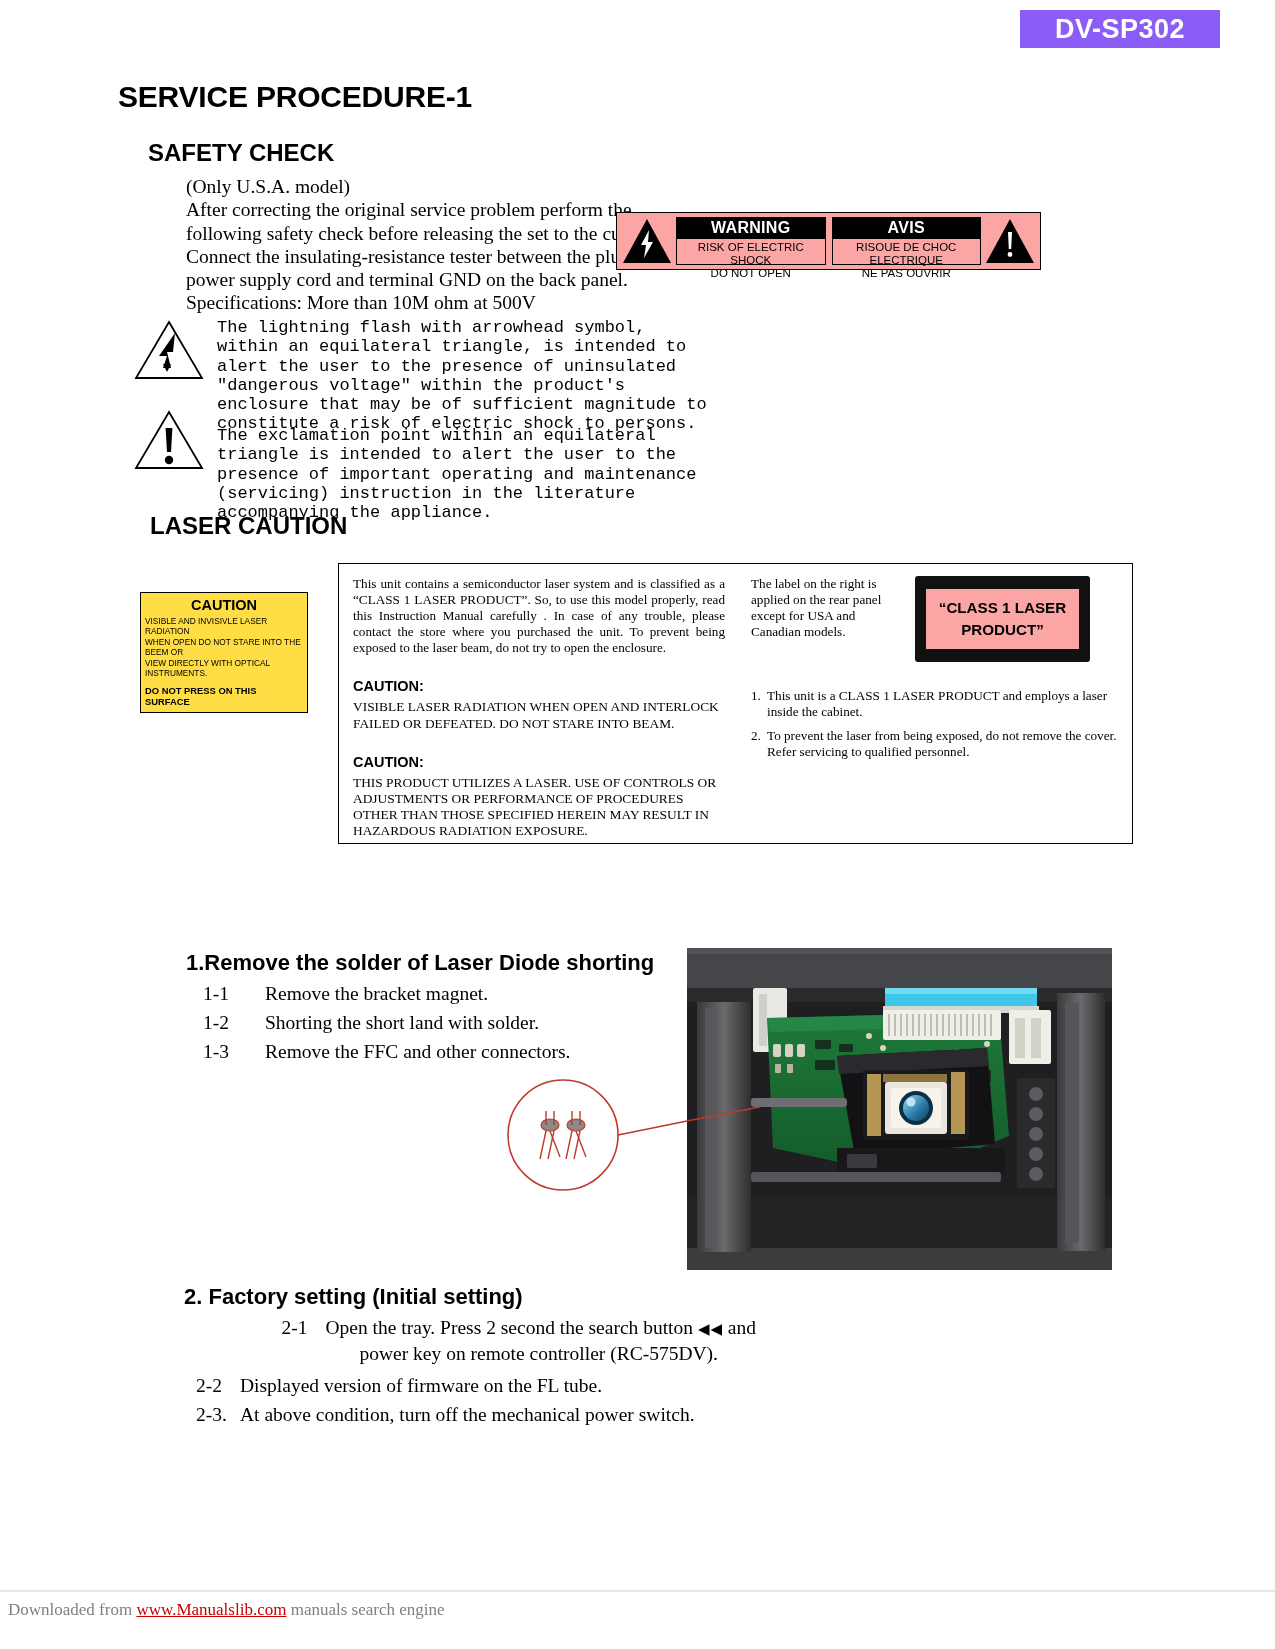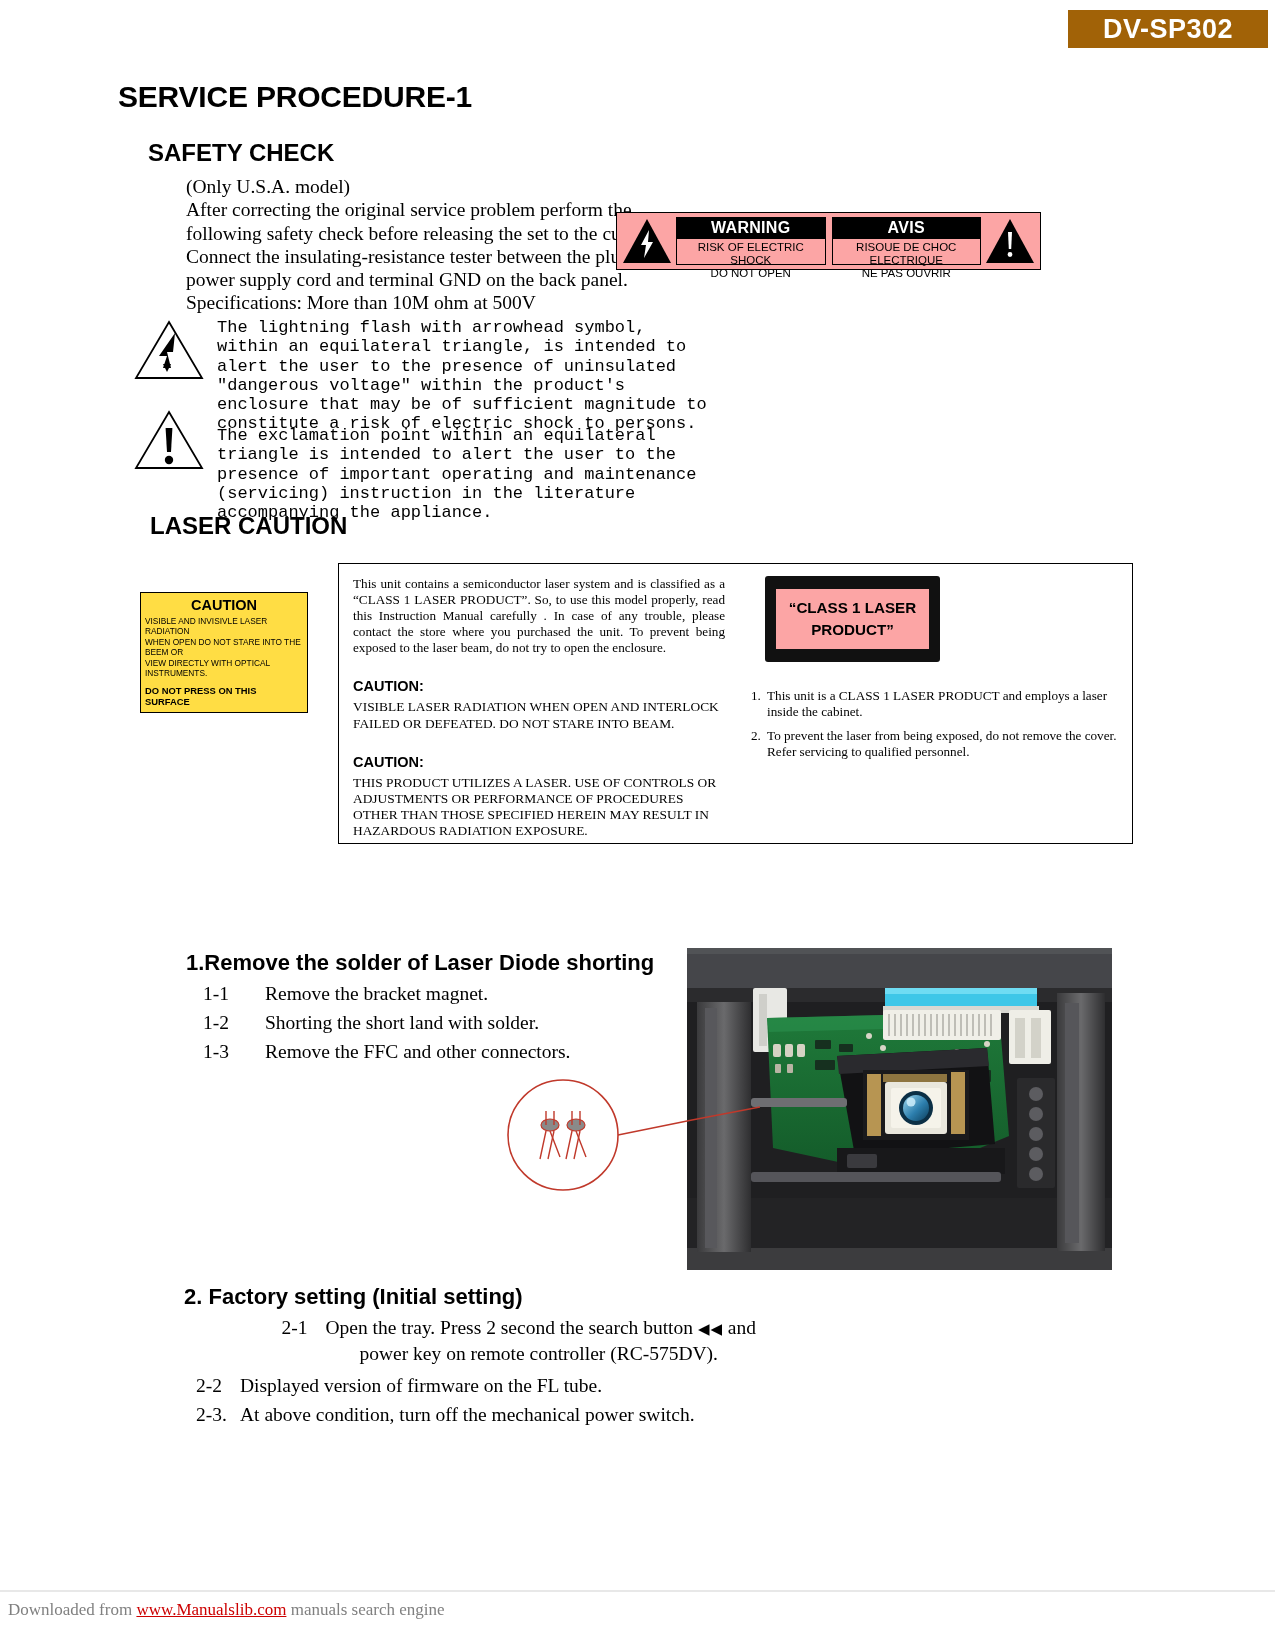--- a/index.html
+++ b/index.html
@@ -13,24 +13,24 @@
     position: relative;
     font-family: "Liberation Serif", serif;
     color: #000;
     overflow: hidden;
   }
 
   
   .model-tab {
     position: absolute;
     top: 10px;
-    left: 1068px;
+    left: 1020px;
     width: 200px;
     height: 38px;
-    background: #a16207;
+    background: #8b5cf6;
     color: #fff;
     font-family: "Liberation Sans", sans-serif;
     font-weight: bold;
     font-size: 27px;
     letter-spacing: 0.5px;
     display: flex;
     align-items: center;
     justify-content: center;
   }
 
@@ -432,20 +432,21 @@
 <div class="laser-box">
   <div class="laser-left">
     <div class="lp-text">This unit contains a semiconductor laser system and is classified as a “CLASS 1 LASER PRODUCT”. So, to use this model properly, read this Instruction Manual carefully . In case of any trouble, please contact the store where you purchased the unit. To prevent being exposed to the laser beam, do not try to open the enclosure.</div>
     <div class="caut-head">CAUTION:</div>
     <div class="caut-body">VISIBLE LASER RADIATION WHEN OPEN AND INTERLOCK FAILED OR DEFEATED. DO NOT STARE INTO BEAM.</div>
     <div class="caut-head">CAUTION:</div>
     <div class="caut-body">THIS PRODUCT UTILIZES A LASER. USE OF CONTROLS OR ADJUSTMENTS OR PERFORMANCE OF PROCEDURES OTHER THAN THOSE SPECIFIED HEREIN MAY RESULT IN HAZARDOUS RADIATION EXPOSURE.</div>
   </div>
   <div class="laser-right">
     <div class="right-top">
+      <div class="right-note">The label on the right is applied on the rear panel except for USA and Canadian models.</div>
       <div class="class1-outer">
         <div class="class1-inner">
           <div>“CLASS 1 LASER</div>
           <div>PRODUCT”</div>
         </div>
       </div>
     </div>
     <div class="right-list">
       <div class="rl-item">
         <div class="rl-num">1.</div>

